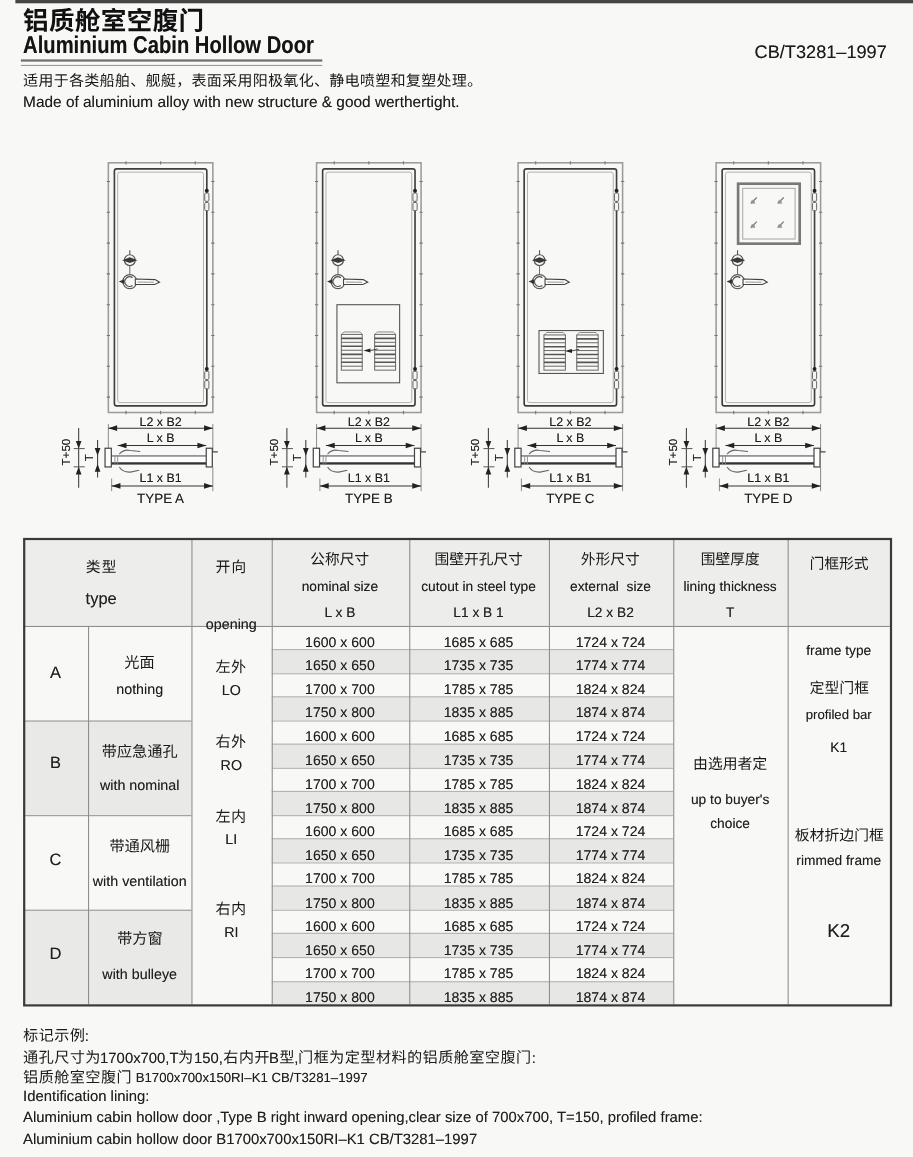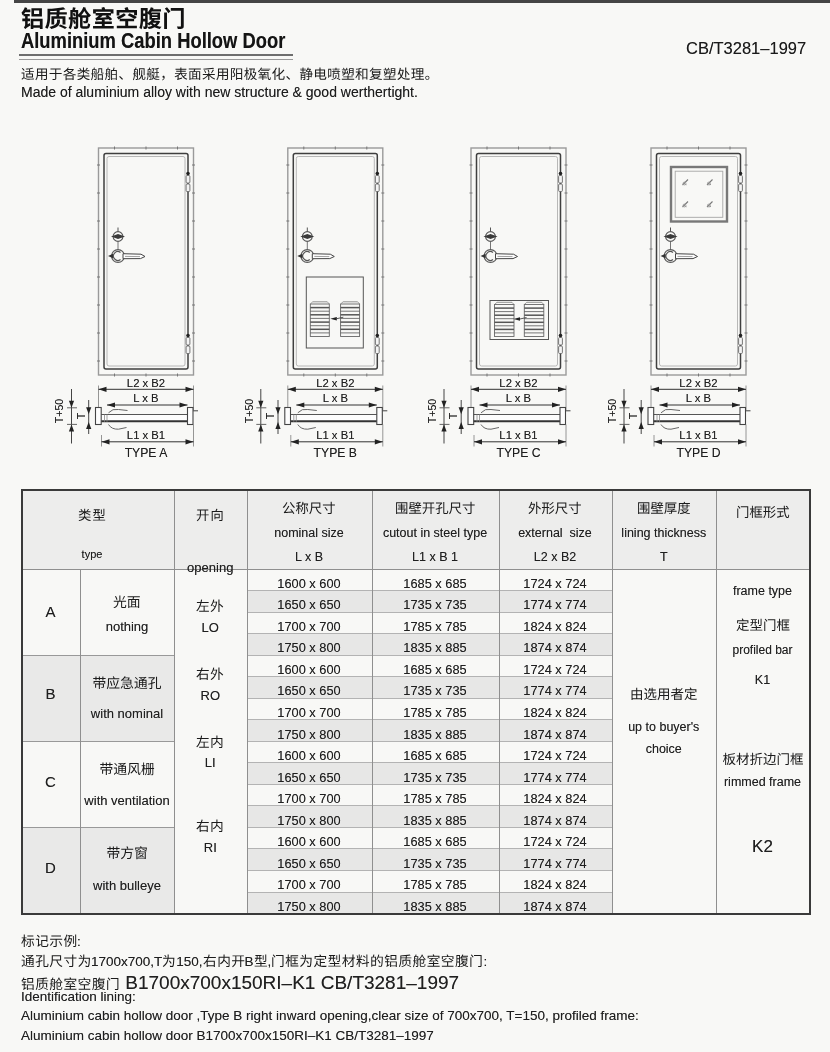--- a/index.html
+++ b/index.html
@@ -455,21 +455,21 @@
 <div style="position:absolute;left:371.5px;top:489px;width:1px;height:424px;background:#8f8f8f;"></div>
 <div style="position:absolute;left:498.5px;top:489px;width:1px;height:424px;background:#8f8f8f;"></div>
 <div style="position:absolute;left:611.5px;top:489px;width:1px;height:424px;background:#8f8f8f;"></div>
 <div style="position:absolute;left:716px;top:489px;width:1px;height:424px;background:#8f8f8f;"></div>
 <div style="position:absolute;left:80px;top:568.5px;width:1px;height:344.5px;background:#8f8f8f;"></div>
 <div style="position:absolute;left:21px;top:489px;width:789.5px;height:425.5px;border:2px solid #3a3a3a;"></div>
 <div style="position:absolute;left:92px;top:507.5px;font-size:12.5px;"><span class="ct" style="display:inline-block"><svg style="vertical-align:-2px" width="28" height="14" viewBox="0 0 28 14" fill="#1c1c1c">
         <path transform="translate(0.0,12) scale(0.01340,-0.01340)" d="M746 822C722 780 679 719 645 680L706 657C742 693 787 746 824 797ZM181 789C223 748 268 689 287 650L354 683C334 722 287 779 244 818ZM460 839V645H72V576H400C318 492 185 422 53 391C69 376 90 348 101 329C237 369 372 448 460 547V379H535V529C662 466 812 384 892 332L929 394C849 442 706 516 582 576H933V645H535V839ZM463 357C458 318 452 282 443 249H67V179H416C366 85 265 23 46 -11C60 -28 79 -60 85 -80C334 -36 445 47 498 172C576 31 714 -49 916 -80C925 -59 946 -27 963 -10C781 11 647 74 574 179H936V249H523C531 283 537 319 542 357Z"></path>
         <path transform="translate(14.4,12) scale(0.01340,-0.01340)" d="M635 783V448H704V783ZM822 834V387C822 374 818 370 802 369C787 368 737 368 680 370C691 350 701 321 705 301C776 301 825 302 855 314C885 325 893 344 893 386V834ZM388 733V595H264V601V733ZM67 595V528H189C178 461 145 393 59 340C73 330 98 302 108 288C210 351 248 441 259 528H388V313H459V528H573V595H459V733H552V799H100V733H195V602V595ZM467 332V221H151V152H467V25H47V-45H952V25H544V152H848V221H544V332Z"></path>
       </svg></span></div>
-<div style="position:absolute;left:92px;top:536px;font-size:11px;margin-top:12px;"><span class="ct" style="display:inline-block">type</span></div>
+<div style="position:absolute;left:92px;top:536px;font-size:15px;"><span class="ct" style="display:inline-block">type</span></div>
 <div style="position:absolute;left:210.25px;top:507.5px;font-size:12.5px;"><span class="ct" style="display:inline-block"><svg style="vertical-align:-2px" width="28" height="14" viewBox="0 0 28 14" fill="#1c1c1c">
         <path transform="translate(0.0,12) scale(0.01340,-0.01340)" d="M649 703V418H369V461V703ZM52 418V346H288C274 209 223 75 54 -28C74 -41 101 -66 114 -84C299 33 351 189 365 346H649V-81H726V346H949V418H726V703H918V775H89V703H293V461L292 418Z"></path>
         <path transform="translate(14.4,12) scale(0.01340,-0.01340)" d="M438 842C424 791 399 721 374 667H99V-80H173V594H832V20C832 2 826 -4 806 -4C785 -5 716 -6 644 -2C655 -24 666 -59 670 -80C762 -80 824 -79 860 -67C895 -54 907 -30 907 20V667H457C482 715 509 773 531 827ZM373 394H626V198H373ZM304 461V58H373V130H696V461Z"></path>
       </svg></span></div>
 <div style="position:absolute;left:210.25px;top:560px;font-size:13px;"><span class="ct" style="display:inline-block">opening</span></div>
 <div style="position:absolute;left:309.0px;top:501px;font-size:12.5px;"><span class="ct" style="display:inline-block"><svg style="vertical-align:-2px" width="54" height="14" viewBox="0 0 54 14" fill="#1c1c1c">
         <path transform="translate(0.0,12) scale(0.01340,-0.01340)" d="M324 811C265 661 164 517 51 428C71 416 105 389 120 374C231 473 337 625 404 789ZM665 819 592 789C668 638 796 470 901 374C916 394 944 423 964 438C860 521 732 681 665 819ZM161 -14C199 0 253 4 781 39C808 -2 831 -41 848 -73L922 -33C872 58 769 199 681 306L611 274C651 224 694 166 734 109L266 82C366 198 464 348 547 500L465 535C385 369 263 194 223 149C186 102 159 72 132 65C143 43 157 3 161 -14Z"></path>
         <path transform="translate(13.4,12) scale(0.01340,-0.01340)" d="M512 450C489 325 449 200 392 120C409 111 440 92 453 81C510 168 555 301 582 437ZM782 440C826 331 868 185 882 91L952 113C936 207 894 349 848 460ZM532 838C509 710 467 583 408 496V553H279V731C327 743 372 757 409 772L364 831C292 799 168 770 63 752C71 735 81 710 84 694C124 700 167 707 209 715V553H54V483H200C162 368 94 238 33 167C45 150 63 121 70 103C119 164 169 262 209 362V-81H279V370C311 326 349 270 365 241L409 300C390 325 308 416 279 445V483H398L394 477C412 468 444 449 458 438C494 491 527 560 553 637H653V12C653 -1 649 -5 636 -5C623 -6 579 -6 532 -5C543 -24 554 -56 559 -76C621 -76 664 -74 691 -63C718 -51 728 -30 728 12V637H863C848 601 828 561 810 526L877 510C904 567 934 635 958 697L909 711L898 707H576C586 745 596 784 604 824Z"></path>
         <path transform="translate(26.8,12) scale(0.01340,-0.01340)" d="M178 792V509C178 345 166 125 33 -31C50 -40 82 -68 95 -84C209 49 245 239 255 399H514C578 165 698 -2 906 -78C917 -56 940 -26 958 -9C765 51 648 200 591 399H861V792ZM258 718H784V472H258V509Z"></path>
         <path transform="translate(40.2,12) scale(0.01340,-0.01340)" d="M167 414C241 337 319 230 350 159L418 202C385 274 304 378 230 453ZM634 840V627H52V553H634V32C634 8 626 1 602 0C575 0 488 -1 395 2C408 -21 424 -58 429 -82C537 -82 614 -80 655 -67C697 -54 713 -30 713 32V553H949V627H713V840Z"></path>
@@ -664,21 +664,21 @@
       <path transform="translate(84.9,12) scale(0.01370,-0.01370)" d="M54 762C80 692 104 600 108 540L168 555C161 615 138 707 109 777ZM377 780C363 712 334 613 311 553L360 537C386 594 418 688 443 763ZM516 717C574 682 643 627 674 589L714 646C681 684 612 735 554 769ZM465 465C524 433 597 381 632 345L669 405C634 441 560 488 500 518ZM47 504V434H188C152 323 89 191 31 121C44 102 62 70 70 48C119 115 170 225 208 333V-79H278V334C315 276 361 200 379 162L429 221C407 254 307 388 278 420V434H442V504H278V837H208V504ZM440 203 453 134 765 191V-79H837V204L966 227L954 296L837 275V840H765V262Z"></path>
       <path transform="translate(99.1,12) scale(0.01370,-0.01370)" d="M552 423C607 350 675 250 705 189L769 229C736 288 667 385 610 456ZM240 842C232 794 215 728 199 679H87V-54H156V25H435V679H268C285 722 304 778 321 828ZM156 612H366V401H156ZM156 93V335H366V93ZM598 844C566 706 512 568 443 479C461 469 492 448 506 436C540 484 572 545 600 613H856C844 212 828 58 796 24C784 10 773 7 753 7C730 7 670 8 604 13C618 -6 627 -38 629 -59C685 -62 744 -64 778 -61C814 -57 836 -49 859 -19C899 30 913 185 928 644C929 654 929 682 929 682H627C643 729 658 779 670 828Z"></path>
       <path transform="translate(113.2,12) scale(0.01370,-0.01370)" d="M531 730H813V526H531ZM460 798V458H888V798ZM430 336V-78H502V-26H846V-72H921V336ZM502 43V267H846V43ZM183 838C151 744 96 655 34 596C46 579 66 542 72 526C107 561 141 606 171 655H394V726H211C225 756 239 787 250 818ZM61 344V275H200V77C200 28 167 -6 149 -20C161 -32 181 -58 188 -73C204 -55 230 -36 398 72C391 86 382 115 378 135L269 69V275H389V344H269V479H372V547H108V479H200V344Z"></path>
       <path transform="translate(127.4,12) scale(0.01370,-0.01370)" d="M594 69C695 32 821 -31 890 -74L943 -23C873 17 747 77 647 115ZM542 348V258C542 178 521 60 212 -21C230 -36 252 -63 262 -79C585 16 619 155 619 257V348ZM291 460V114H366V389H796V110H874V460H587L601 558H950V625H608L619 734C720 745 814 758 891 775L831 835C673 799 382 776 140 766V487C140 334 131 121 36 -30C55 -37 88 -56 102 -68C200 89 214 324 214 487V558H525L514 460ZM531 625H214V704C319 708 432 716 539 726Z"></path>
       <path transform="translate(141.5,12) scale(0.01370,-0.01370)" d="M206 592C229 548 254 488 264 450L315 472C305 510 280 568 255 611ZM204 284C233 236 264 172 276 130L328 153C314 194 283 258 252 305ZM352 655V404H177V655ZM39 404V339H110C110 216 103 62 34 -46C51 -53 80 -73 92 -84C165 30 177 207 177 339H352V12C352 0 348 -3 336 -4C324 -4 286 -5 243 -3C252 -21 263 -51 266 -69C327 -69 364 -68 388 -56C412 -45 420 -24 420 12V716H262C275 750 290 790 303 828L227 843C221 806 208 755 195 716H110V404ZM702 728C745 640 802 554 861 489H533C597 556 655 638 702 728ZM681 848C626 707 530 576 424 493C438 477 460 443 468 428C490 446 511 466 532 488V51C532 -36 561 -58 653 -58C674 -58 811 -58 833 -58C919 -58 940 -18 949 123C929 128 901 140 885 152C880 29 873 6 828 6C798 6 683 6 659 6C611 6 602 13 602 51V424H796C791 299 785 250 773 237C766 229 758 228 742 228C726 228 681 228 634 233C645 216 652 190 653 172C701 169 749 169 773 171C800 172 816 178 832 196C852 220 858 286 864 462L865 484C883 465 902 447 920 432C932 450 956 476 973 489C883 552 788 679 736 797L749 828Z"></path>
       <path transform="translate(155.7,12) scale(0.01370,-0.01370)" d="M149 216V150H461V16H59V-52H945V16H538V150H856V216H538V321H461V216ZM190 303C221 315 268 319 746 356C769 333 789 310 803 292L861 333C820 385 734 462 664 516L609 479C635 458 663 435 690 410L303 383C360 425 417 475 470 528H835V593H173V528H373C317 471 258 423 236 408C210 388 187 375 168 372C176 353 186 318 190 303ZM435 829C449 806 463 777 474 751H70V574H143V683H855V574H931V751H558C547 781 526 820 507 850Z"></path>
       <path transform="translate(169.8,12) scale(0.01370,-0.01370)" d="M564 537C666 484 802 405 869 357L919 415C848 462 710 537 611 587ZM384 590C307 523 203 455 85 413L129 348C246 398 356 474 436 544ZM77 22V-46H927V22H538V275H825V343H182V275H459V22ZM424 824C440 792 459 752 473 718H76V492H150V649H849V517H926V718H565C550 755 524 807 502 846Z"></path>
       <path transform="translate(184.0,12) scale(0.01370,-0.01370)" d="M535 447H828V377H535ZM535 564H828V495H535ZM532 842C497 744 436 650 367 588V803H103V443C103 295 98 94 31 -47C49 -54 78 -70 92 -82C136 13 155 140 163 259H298V10C298 -4 294 -8 281 -8C268 -9 229 -9 184 -8C194 -28 204 -60 206 -79C271 -79 309 -77 334 -65C359 -53 367 -30 367 9V586C384 575 414 551 427 537C440 550 453 565 466 581V325H574C527 246 450 174 368 127C384 115 411 90 422 76C456 98 491 126 524 157C551 121 583 88 620 59C546 21 461 -6 377 -21C390 -36 407 -63 413 -81C506 -61 598 -29 679 16C750 -29 833 -63 923 -81C933 -62 954 -32 970 -16C888 -3 810 23 742 57C809 106 864 167 899 243L853 265L839 262H615C629 282 642 302 653 323L646 325H899V616H493C509 637 523 660 537 683H945V748H573C585 772 596 797 605 822ZM169 735H298V569H169ZM169 500H298V329H167C169 369 169 408 169 443ZM565 199 570 204H796C767 162 727 125 680 94C633 125 594 161 565 199Z"></path>
       <path transform="translate(198.1,12) scale(0.01370,-0.01370)" d="M127 805C178 747 240 666 268 617L329 661C300 709 236 786 185 841ZM93 638V-80H168V638ZM359 803V731H836V20C836 0 830 -6 809 -7C789 -8 718 -8 645 -6C656 -26 668 -58 671 -78C767 -79 829 -78 865 -66C899 -53 912 -30 912 20V803Z"></path>
     </svg><span style="white-space:pre">:</span></div>
-<div style="position:absolute;left:21px;top:972.3px;font-size:19px;line-height:1.15;white-space:nowrap;"><svg style="vertical-align:-2px" width="99" height="14" viewBox="0 0 99 14" fill="#1c1c1c">
+<div style="position:absolute;left:21px;top:972.3px;font-size:12px;line-height:1.15;white-space:nowrap;"><svg style="vertical-align:-2px" width="99" height="14" viewBox="0 0 99 14" fill="#1c1c1c">
       <path transform="translate(0.0,12) scale(0.01370,-0.01370)" d="M531 730H813V526H531ZM460 798V458H888V798ZM430 336V-78H502V-26H846V-72H921V336ZM502 43V267H846V43ZM183 838C151 744 96 655 34 596C46 579 66 542 72 526C107 561 141 606 171 655H394V726H211C225 756 239 787 250 818ZM61 344V275H200V77C200 28 167 -6 149 -20C161 -32 181 -58 188 -73C204 -55 230 -36 398 72C391 86 382 115 378 135L269 69V275H389V344H269V479H372V547H108V479H200V344Z"></path>
       <path transform="translate(14.2,12) scale(0.01370,-0.01370)" d="M594 69C695 32 821 -31 890 -74L943 -23C873 17 747 77 647 115ZM542 348V258C542 178 521 60 212 -21C230 -36 252 -63 262 -79C585 16 619 155 619 257V348ZM291 460V114H366V389H796V110H874V460H587L601 558H950V625H608L619 734C720 745 814 758 891 775L831 835C673 799 382 776 140 766V487C140 334 131 121 36 -30C55 -37 88 -56 102 -68C200 89 214 324 214 487V558H525L514 460ZM531 625H214V704C319 708 432 716 539 726Z"></path>
       <path transform="translate(28.3,12) scale(0.01370,-0.01370)" d="M206 592C229 548 254 488 264 450L315 472C305 510 280 568 255 611ZM204 284C233 236 264 172 276 130L328 153C314 194 283 258 252 305ZM352 655V404H177V655ZM39 404V339H110C110 216 103 62 34 -46C51 -53 80 -73 92 -84C165 30 177 207 177 339H352V12C352 0 348 -3 336 -4C324 -4 286 -5 243 -3C252 -21 263 -51 266 -69C327 -69 364 -68 388 -56C412 -45 420 -24 420 12V716H262C275 750 290 790 303 828L227 843C221 806 208 755 195 716H110V404ZM702 728C745 640 802 554 861 489H533C597 556 655 638 702 728ZM681 848C626 707 530 576 424 493C438 477 460 443 468 428C490 446 511 466 532 488V51C532 -36 561 -58 653 -58C674 -58 811 -58 833 -58C919 -58 940 -18 949 123C929 128 901 140 885 152C880 29 873 6 828 6C798 6 683 6 659 6C611 6 602 13 602 51V424H796C791 299 785 250 773 237C766 229 758 228 742 228C726 228 681 228 634 233C645 216 652 190 653 172C701 169 749 169 773 171C800 172 816 178 832 196C852 220 858 286 864 462L865 484C883 465 902 447 920 432C932 450 956 476 973 489C883 552 788 679 736 797L749 828Z"></path>
       <path transform="translate(42.5,12) scale(0.01370,-0.01370)" d="M149 216V150H461V16H59V-52H945V16H538V150H856V216H538V321H461V216ZM190 303C221 315 268 319 746 356C769 333 789 310 803 292L861 333C820 385 734 462 664 516L609 479C635 458 663 435 690 410L303 383C360 425 417 475 470 528H835V593H173V528H373C317 471 258 423 236 408C210 388 187 375 168 372C176 353 186 318 190 303ZM435 829C449 806 463 777 474 751H70V574H143V683H855V574H931V751H558C547 781 526 820 507 850Z"></path>
       <path transform="translate(56.6,12) scale(0.01370,-0.01370)" d="M564 537C666 484 802 405 869 357L919 415C848 462 710 537 611 587ZM384 590C307 523 203 455 85 413L129 348C246 398 356 474 436 544ZM77 22V-46H927V22H538V275H825V343H182V275H459V22ZM424 824C440 792 459 752 473 718H76V492H150V649H849V517H926V718H565C550 755 524 807 502 846Z"></path>
       <path transform="translate(70.8,12) scale(0.01370,-0.01370)" d="M535 447H828V377H535ZM535 564H828V495H535ZM532 842C497 744 436 650 367 588V803H103V443C103 295 98 94 31 -47C49 -54 78 -70 92 -82C136 13 155 140 163 259H298V10C298 -4 294 -8 281 -8C268 -9 229 -9 184 -8C194 -28 204 -60 206 -79C271 -79 309 -77 334 -65C359 -53 367 -30 367 9V586C384 575 414 551 427 537C440 550 453 565 466 581V325H574C527 246 450 174 368 127C384 115 411 90 422 76C456 98 491 126 524 157C551 121 583 88 620 59C546 21 461 -6 377 -21C390 -36 407 -63 413 -81C506 -61 598 -29 679 16C750 -29 833 -63 923 -81C933 -62 954 -32 970 -16C888 -3 810 23 742 57C809 106 864 167 899 243L853 265L839 262H615C629 282 642 302 653 323L646 325H899V616H493C509 637 523 660 537 683H945V748H573C585 772 596 797 605 822ZM169 735H298V569H169ZM169 500H298V329H167C169 369 169 408 169 443ZM565 199 570 204H796C767 162 727 125 680 94C633 125 594 161 565 199Z"></path>
       <path transform="translate(84.9,12) scale(0.01370,-0.01370)" d="M127 805C178 747 240 666 268 617L329 661C300 709 236 786 185 841ZM93 638V-80H168V638ZM359 803V731H836V20C836 0 830 -6 809 -7C789 -8 718 -8 645 -6C656 -26 668 -58 671 -78C767 -79 829 -78 865 -66C899 -53 912 -30 912 20V803Z"></path>
     </svg><span style="white-space:pre"> B1700x700x150RI–K1 CB/T3281–1997</span></div>
 <div style="position:absolute;left:21px;top:990.3px;font-size:13.5px;line-height:1;">Identification lining:</div>
 <div style="position:absolute;left:21px;top:1009.3px;font-size:13.5px;line-height:1;">Aluminium cabin hollow door ,Type B right inward opening,clear size of 700x700, T=150, profiled frame:</div>

